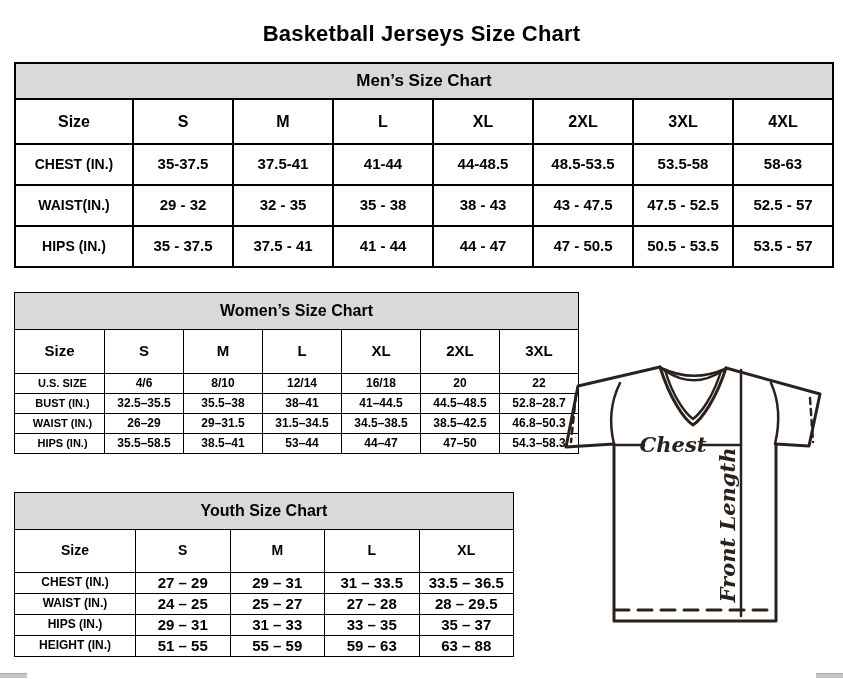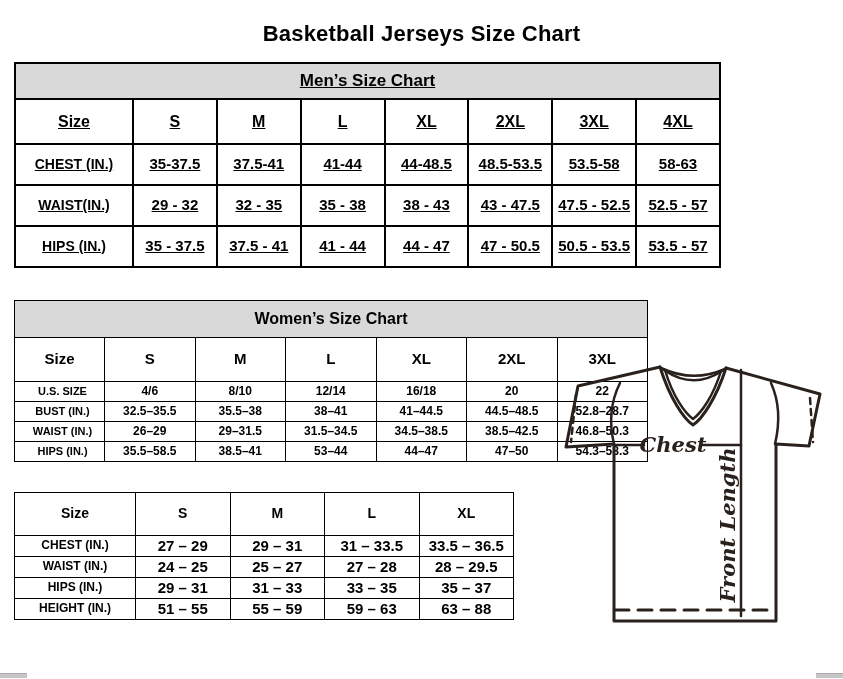--- a/index.html
+++ b/index.html
@@ -12,29 +12,29 @@
     font-size:22px; font-weight:bold; letter-spacing:0.2px;
   }
   table.tbl { border-collapse:collapse; position:absolute; table-layout:fixed; background:#fff; }
   .tbl th, .tbl td {
     border:2px solid #000; text-align:center; vertical-align:middle;
     font-weight:bold; color:#000; padding:0; line-height:1.1; overflow:hidden;
   }
   .tbl .title-cell { background:#d9d9d9; }
 
   
-  .men { left:14px; top:62px; width:707px;text-decoration:underline; }
+  .men { left:14px; top:62px; width:820px; }
   .men .title-cell { height:34px; font-size:17px; }
   .men tr.cols th { height:43px; font-size:16px; }
   .men td { height:39px; font-size:15px; }
   .men td.lbl { font-size:14px; }
   .men-c0 { width:118px; }
 
   
-  .women { left:14px; top:300px; width:634px; }
+  .women { left:14px; top:292px; width:565px; }
   .women th, .women td { border-width:1.5px; }
   .women .title-cell { height:36px; font-size:16px; }
   .women tr.cols th { height:43px; font-size:15px; }
   .women td { height:19px; font-size:12px; }
   .women td.lbl { font-size:11px;padding-left:6px; }
   .women-c0 { width:90px; }
 
   
   .youth { left:14px; top:492px; width:500px; }
   .youth th, .youth td { border-width:1.5px; }
@@ -183,20 +183,23 @@
 
 <table class="tbl youth">
   <colgroup>
       <col class="youth-c0">
       <col>
       <col>
       <col>
       <col>
     </colgroup>
   <tbody>
+    <tr>
+      <th colspan="5" class="title-cell">Youth Size Chart</th>
+    </tr>
     <tr class="cols">
       <th>Size</th>
       <th>S</th>
       <th>M</th>
       <th>L</th>
       <th>XL</th>
     </tr>
     <tr>
       <td class="lbl">CHEST (IN.)</td>
       <td>27 – 29</td>

